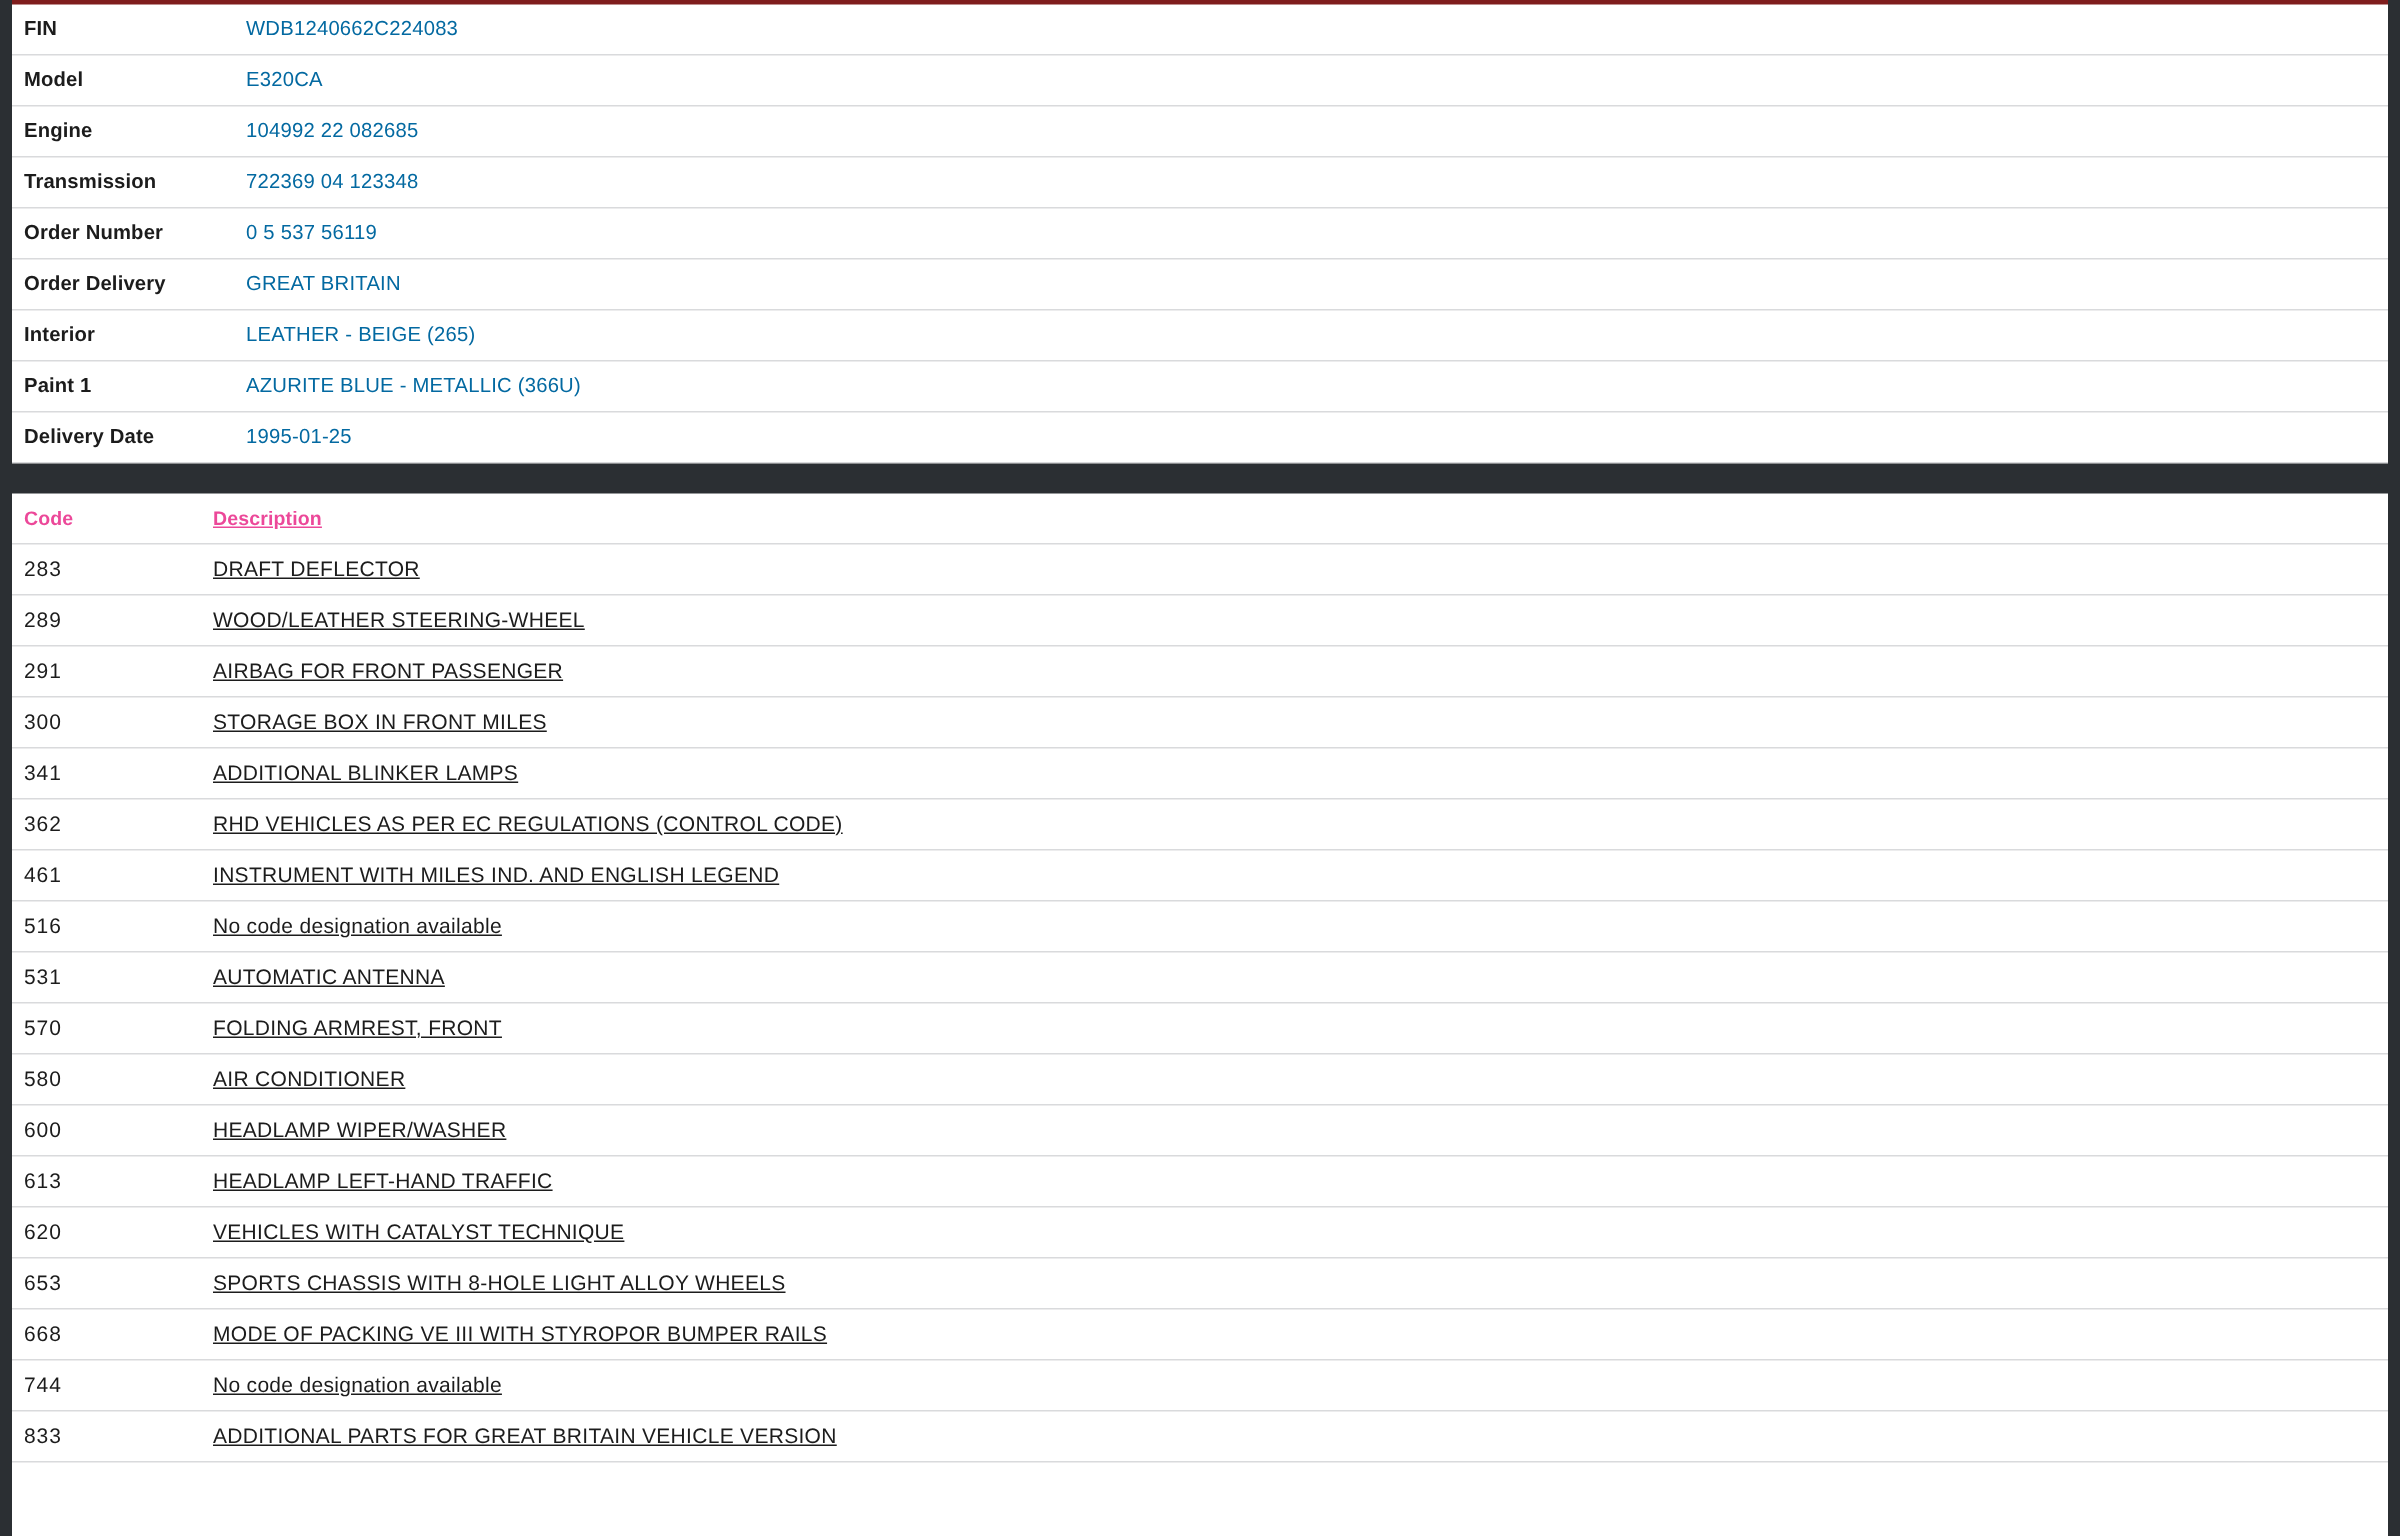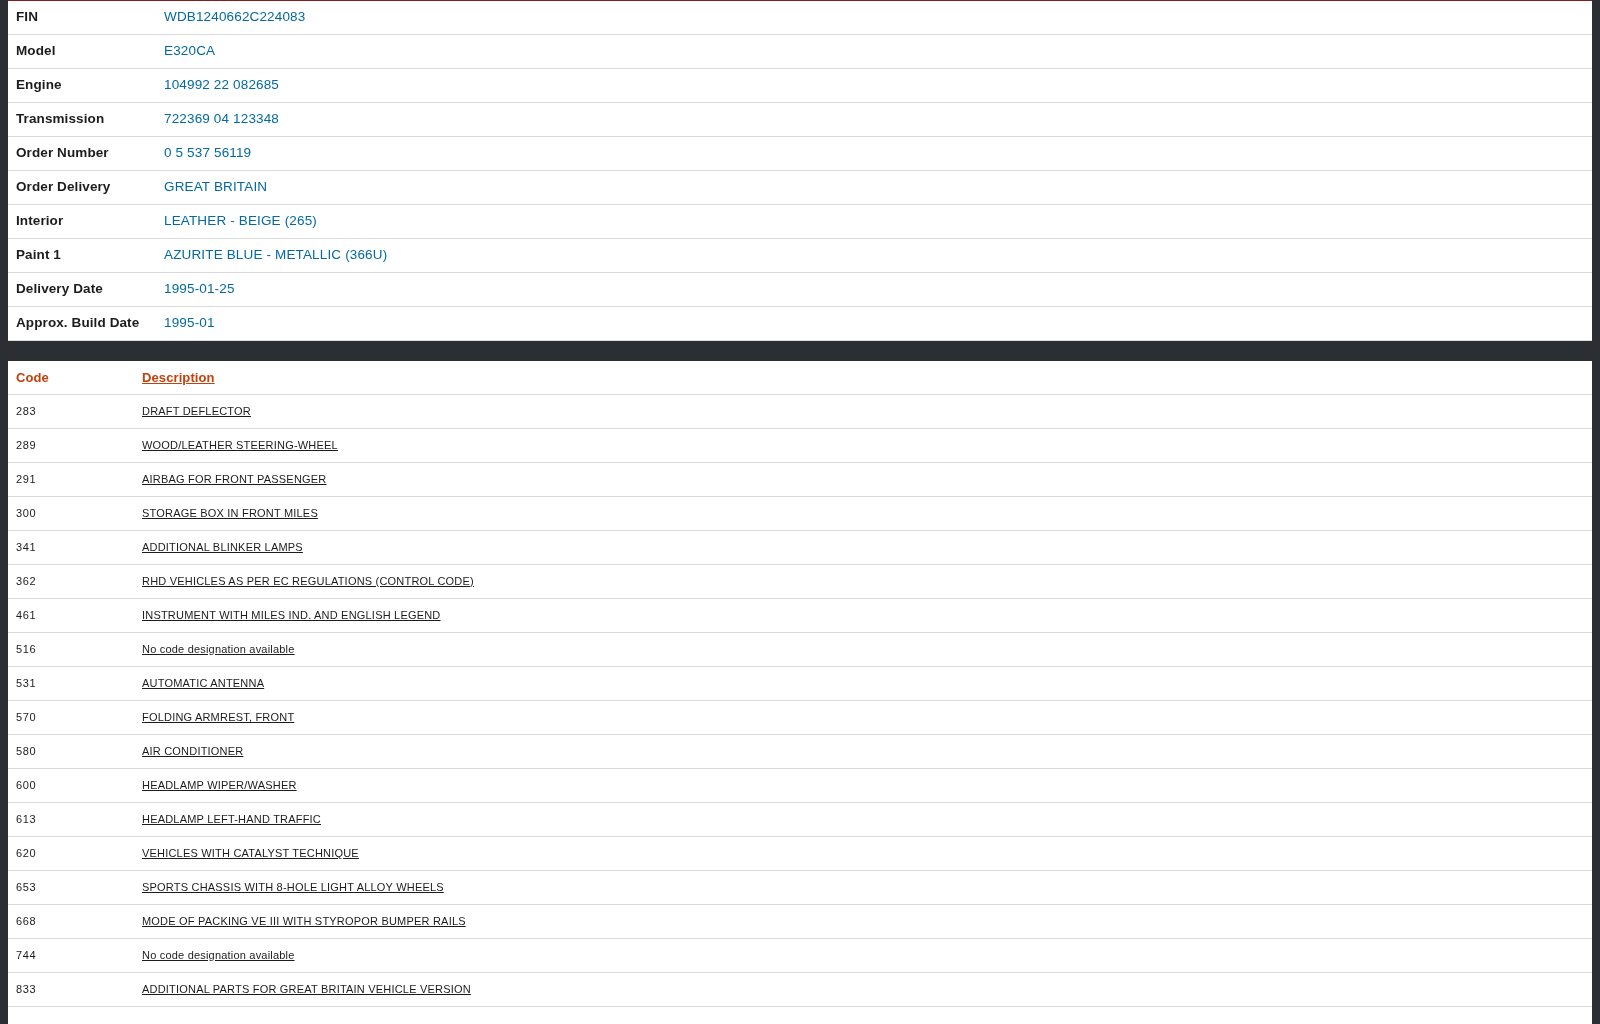--- a/index.html
+++ b/index.html
@@ -40,21 +40,21 @@
 
   
   table {
     border-collapse: collapse;
     width: 100%;
     table-layout: fixed;
   }
   .spec-table tr {
     border-bottom: 1px solid #d9dadc;
   }
-  .spec-table tr:first-child { border-top: 1px solid #7f1d1d; }
+  .spec-table tr:first-child { border-top: 3px solid #7f1d1d; }
   .spec-table td {
     padding: 8px 0 9px 8px;
     font-size: 13.5px;
     line-height: 16px;
     vertical-align: middle;
   }
   .spec-table td.label {
     width: 140px;
     font-weight: bold;
     letter-spacing: 0.1px;
@@ -76,26 +76,26 @@
 
   
   .codes-table tr {
     border-bottom: 1px solid #d9dadc;
   }
   .codes-table th {
     text-align: left;
     padding: 9px 0 9px 8px;
     font-size: 13px;
     font-weight: bold;
-    color: #c2410c;
+    color: #ec4899;
     letter-spacing: 0.1px;
   }
   .codes-table td {
     padding: 8px 0 9px 8px;
-    font-size: 11px;
+    font-size: 14px;
     line-height: 16px;
     color: #1c1c1c;
     letter-spacing: 0.2px;
   }
   .codes-table th.col-code, .codes-table td.col-code {
     width: 60px;
   }
   .codes-table td.col-code {
     letter-spacing: 0.6px;
   }
@@ -146,24 +146,20 @@
             <td class="label">Interior</td>
             <td class="value">LEATHER - BEIGE (265)</td>
           </tr>
           <tr>
             <td class="label">Paint 1</td>
             <td class="value">AZURITE BLUE - METALLIC (366U)</td>
           </tr>
           <tr>
             <td class="label">Delivery Date</td>
             <td class="value">1995-01-25</td>
-          </tr>
-          <tr>
-            <td class="label">Approx. Build Date</td>
-            <td class="value">1995-01</td>
           </tr>
         </tbody>
     </table>
 
     <div class="band"></div>
 
     <table class="codes-table">
       <thead>
         <tr>
           <th class="col-code">Code</th>

